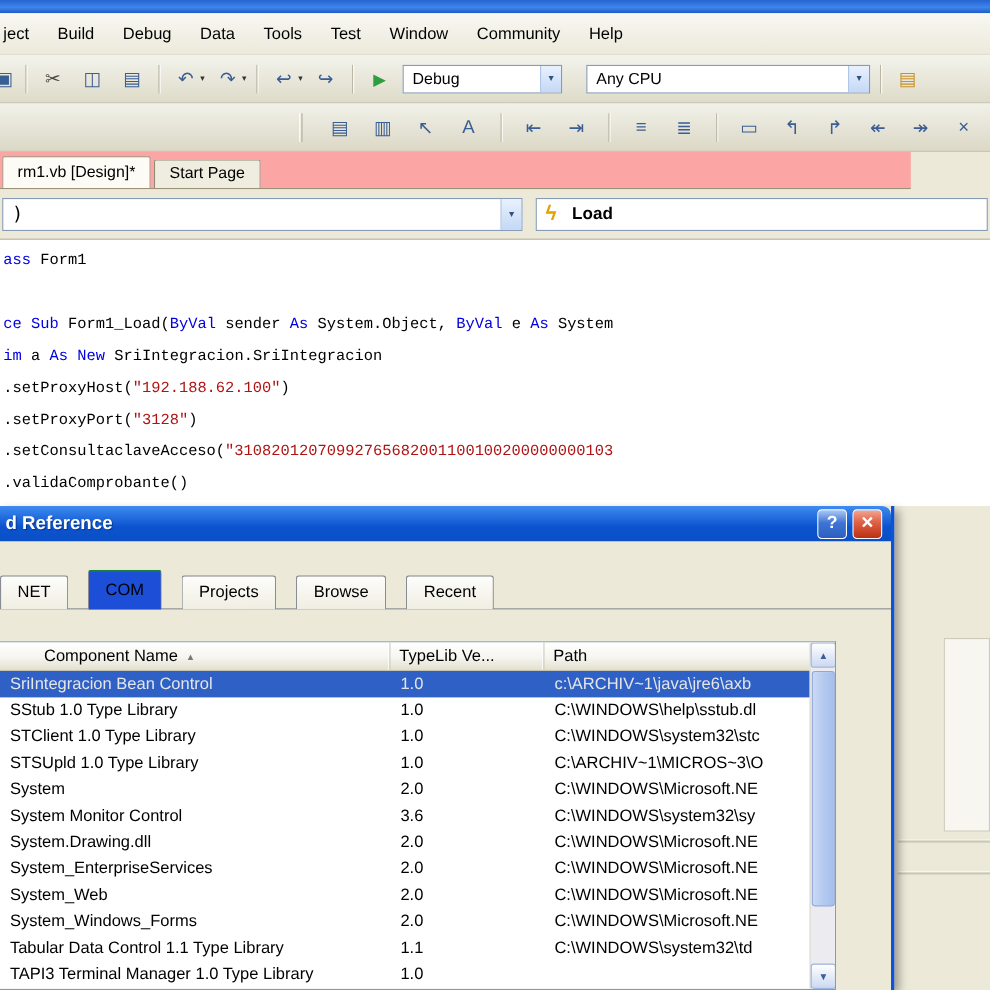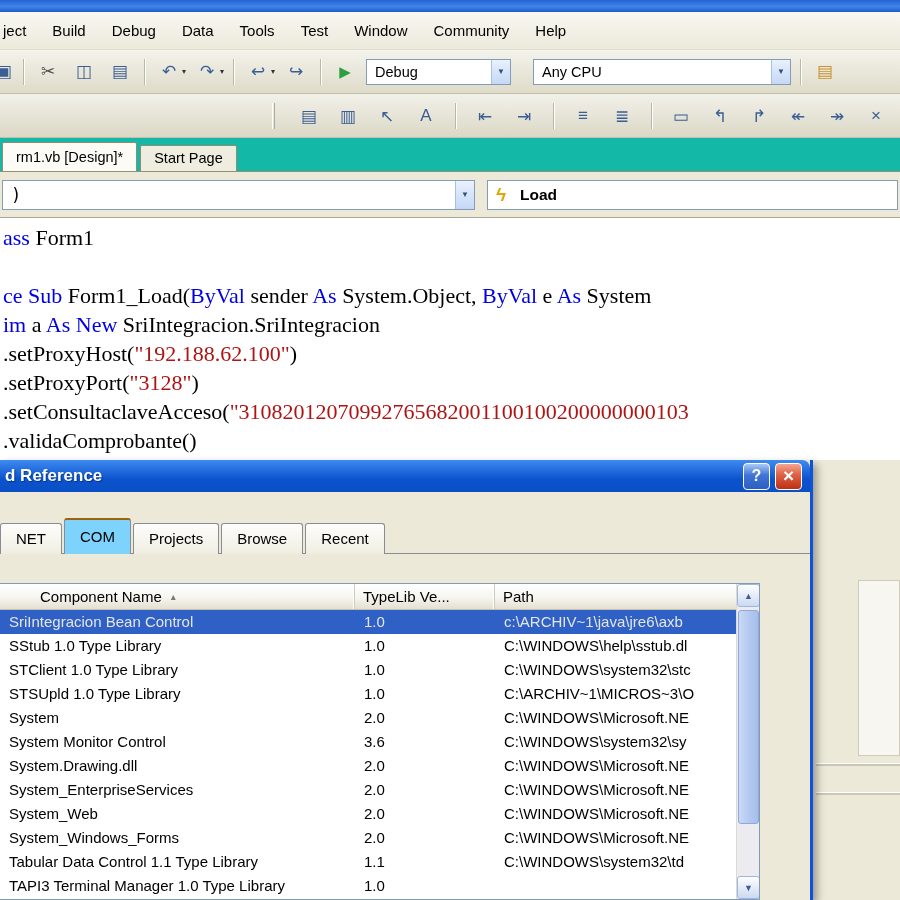--- a/index.html
+++ b/index.html
@@ -41,59 +41,59 @@
     border-left:1px solid #A8C0E4;display:flex;align-items:center;justify-content:center;font-size:8px;color:#34517E;flex:none}
 
   
   #toolbar-row2-band{position:absolute;left:0;top:94px;width:900px;height:44px;
     background:linear-gradient(#F2F1E9,#DBD8C6);border-bottom:1px solid #C3BFAB}
   #toolbar2{position:absolute;left:270px;top:0;width:630px;height:44px;display:flex;align-items:center;gap:13px}
   .grip{width:3px;height:26px;border-left:1px solid #fff;border-right:1px solid #B0AC98;margin:0 8px 0 2px;flex:none}
   #toolbar2 .icon-btn{width:26px}
 
   
-  #doc-tabwell{position:absolute;left:0;top:138px;width:900px;height:34px;background:#14b8a6;
+  #doc-tabwell{position:absolute;left:0;top:138px;width:828px;height:34px;background:#fca5a5;
     display:flex;align-items:flex-end;padding-left:2px;border-bottom:1px solid #919071}
   .doc-tab{height:26px;line-height:25px;padding:0 13px;background:#EFEDDF;border:1px solid #8F8C76;border-bottom:none;
     border-radius:2px 2px 0 0;margin-right:3px;font-size:14.5px;white-space:nowrap}
   .doc-tab.active{background:#FCFBF5;height:29px;line-height:28px}
 
   
   #navbar{position:absolute;left:0;top:172px;width:900px;height:46px;background:#ECE9D8;
     border-bottom:1px solid #ACA899;display:flex;align-items:center}
   #types-combo{margin-left:2px;width:473px;height:30px}
   #types-combo .val{font-family:"DejaVu Sans Mono",monospace;font-size:17px}
   #members-combo{margin-left:12px;width:411px;height:30px;font-weight:bold;font-size:15.5px}
   .bolt{color:#E2A500;font-weight:bold;font-size:19px;margin:0 6px 0 8px;flex:none}
 
   
   #editor{position:absolute;left:0;top:218px;width:900px;height:242px;background:#fff;
-    font-family:Liberation Serif, serif;font-size:22px;padding-top:5px;overflow:hidden}
+    font-family:Liberation Mono, monospace;font-size:14px;padding-top:5px;overflow:hidden}
   .code-line{height:29px;line-height:29px;white-space:pre;padding-left:3px}
   .tok-kw{color:var(--keyword-color)}
   .tok-str{color:var(--string-color)}
   .tok-pl{color:#000}
 
   
   #dialog{position:absolute;left:0;top:460px;width:813px;height:440px;background:#ECE9D8;
     border-right:3px solid #0D52D8;box-shadow:4px 4px 8px rgba(0,0,0,.35);overflow:hidden}
   #dlg-titlebar{position:absolute;left:0;top:0;width:100%;height:32px;
     background:linear-gradient(180deg,var(--titlebar-blue-top),var(--titlebar-blue-bottom) 60%,#0A4FC6);
     border-radius:0 8px 0 0;display:flex;align-items:center;color:#fff;font-weight:bold;font-size:17px;
     padding:0 8px 0 5px;text-shadow:1px 1px 1px rgba(0,30,90,.6)}
   #dlg-buttons{margin-left:auto;display:flex;gap:5px}
   .dlg-btn{width:27px;height:27px;border:1px solid #fff;border-radius:4px;display:flex;align-items:center;
     justify-content:center;color:#fff;font-weight:bold;text-shadow:none}
   #dlg-help{background:linear-gradient(#A9C8F5,#3F74D6 45%,#2B5FC0);font-size:16px}
   #dlg-close{background:linear-gradient(#F5A590,#E0654A 40%,#BC3012);font-size:19px}
 
   #dlg-tabs{position:absolute;left:0;top:58px;height:36px;display:flex;align-items:flex-end;z-index:2}
   .dlg-tab{height:31px;line-height:30px;padding:0 15px;background:linear-gradient(#FDFDFB,#F0EEE2);
-    border:1px solid #898C95;border-bottom:none;border-radius:3px 3px 0 0;margin-right:2px;font-size:15px;white-space:nowrap}
-  .dlg-tab.active{height:36px;line-height:33px;background:#7dd3fc;border-top:2px solid #a16207}
+    border:1px solid #898C95;border-bottom:none;border-radius:3px 3px 0 0;margin-right:18px;font-size:15px;white-space:nowrap}
+  .dlg-tab.active{height:36px;line-height:33px;background:#1d4ed8;border-top:2px solid #15803d}
   #dlg-tabline{position:absolute;left:0;top:93px;width:100%;height:1px;background:#898C95;z-index:1}
 
   
   #dlg-list{position:absolute;left:0;top:123px;width:760px;height:317px;background:#fff;
     border:1px solid #7F9DB9;border-left:none;overflow:hidden}
   .lv-header{display:flex;height:26px;width:737px;
     background:linear-gradient(#FFFFFF,#F6F5EF 55%,#E3E0D1);border-bottom:1px solid #C5C2B0;font-size:15px}
   .lv-header .hcell{display:flex;align-items:center;border-right:1px solid #CFCBBA;box-shadow:inset -1px 0 0 #fff}
   .h-name{width:355px;padding-left:40px}
   .h-ver{width:140px;padding-left:8px}

